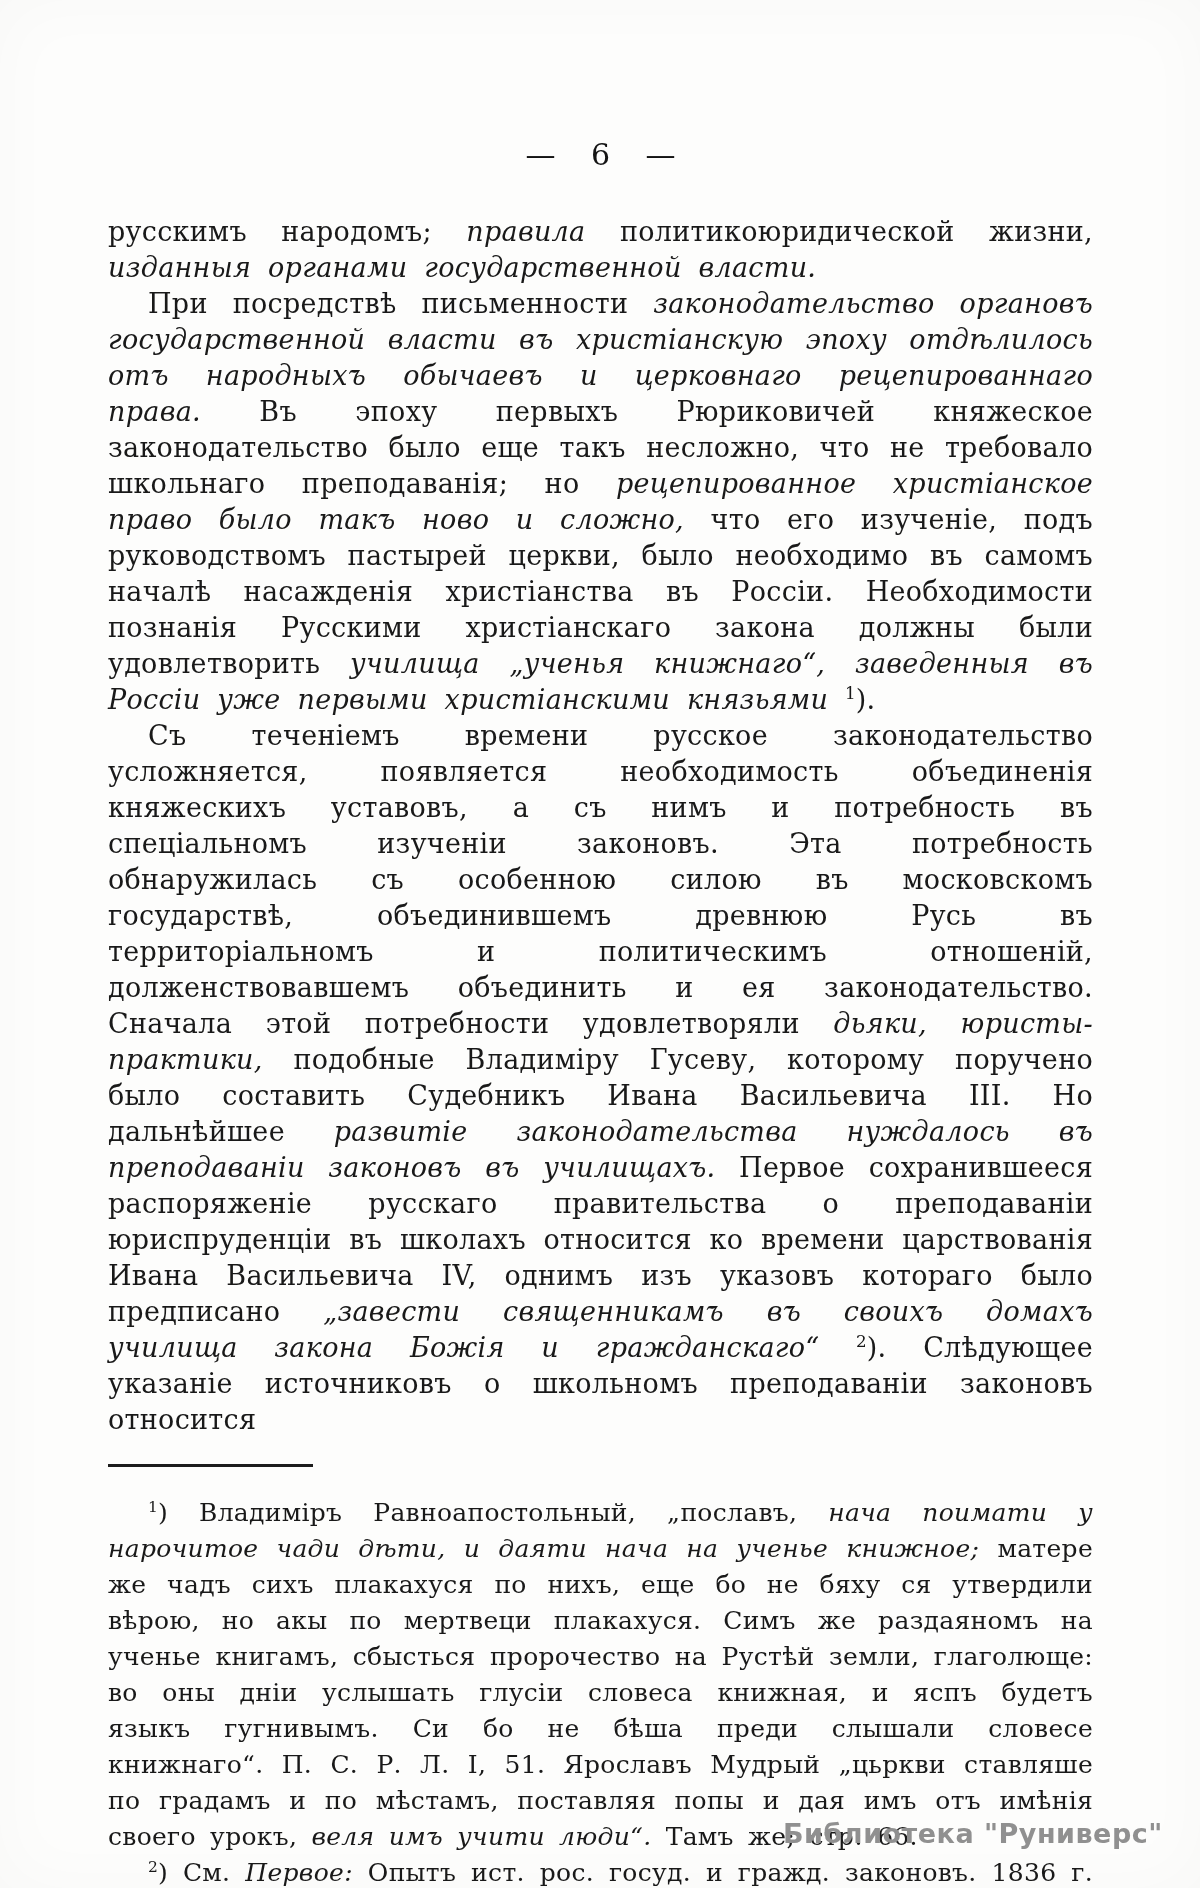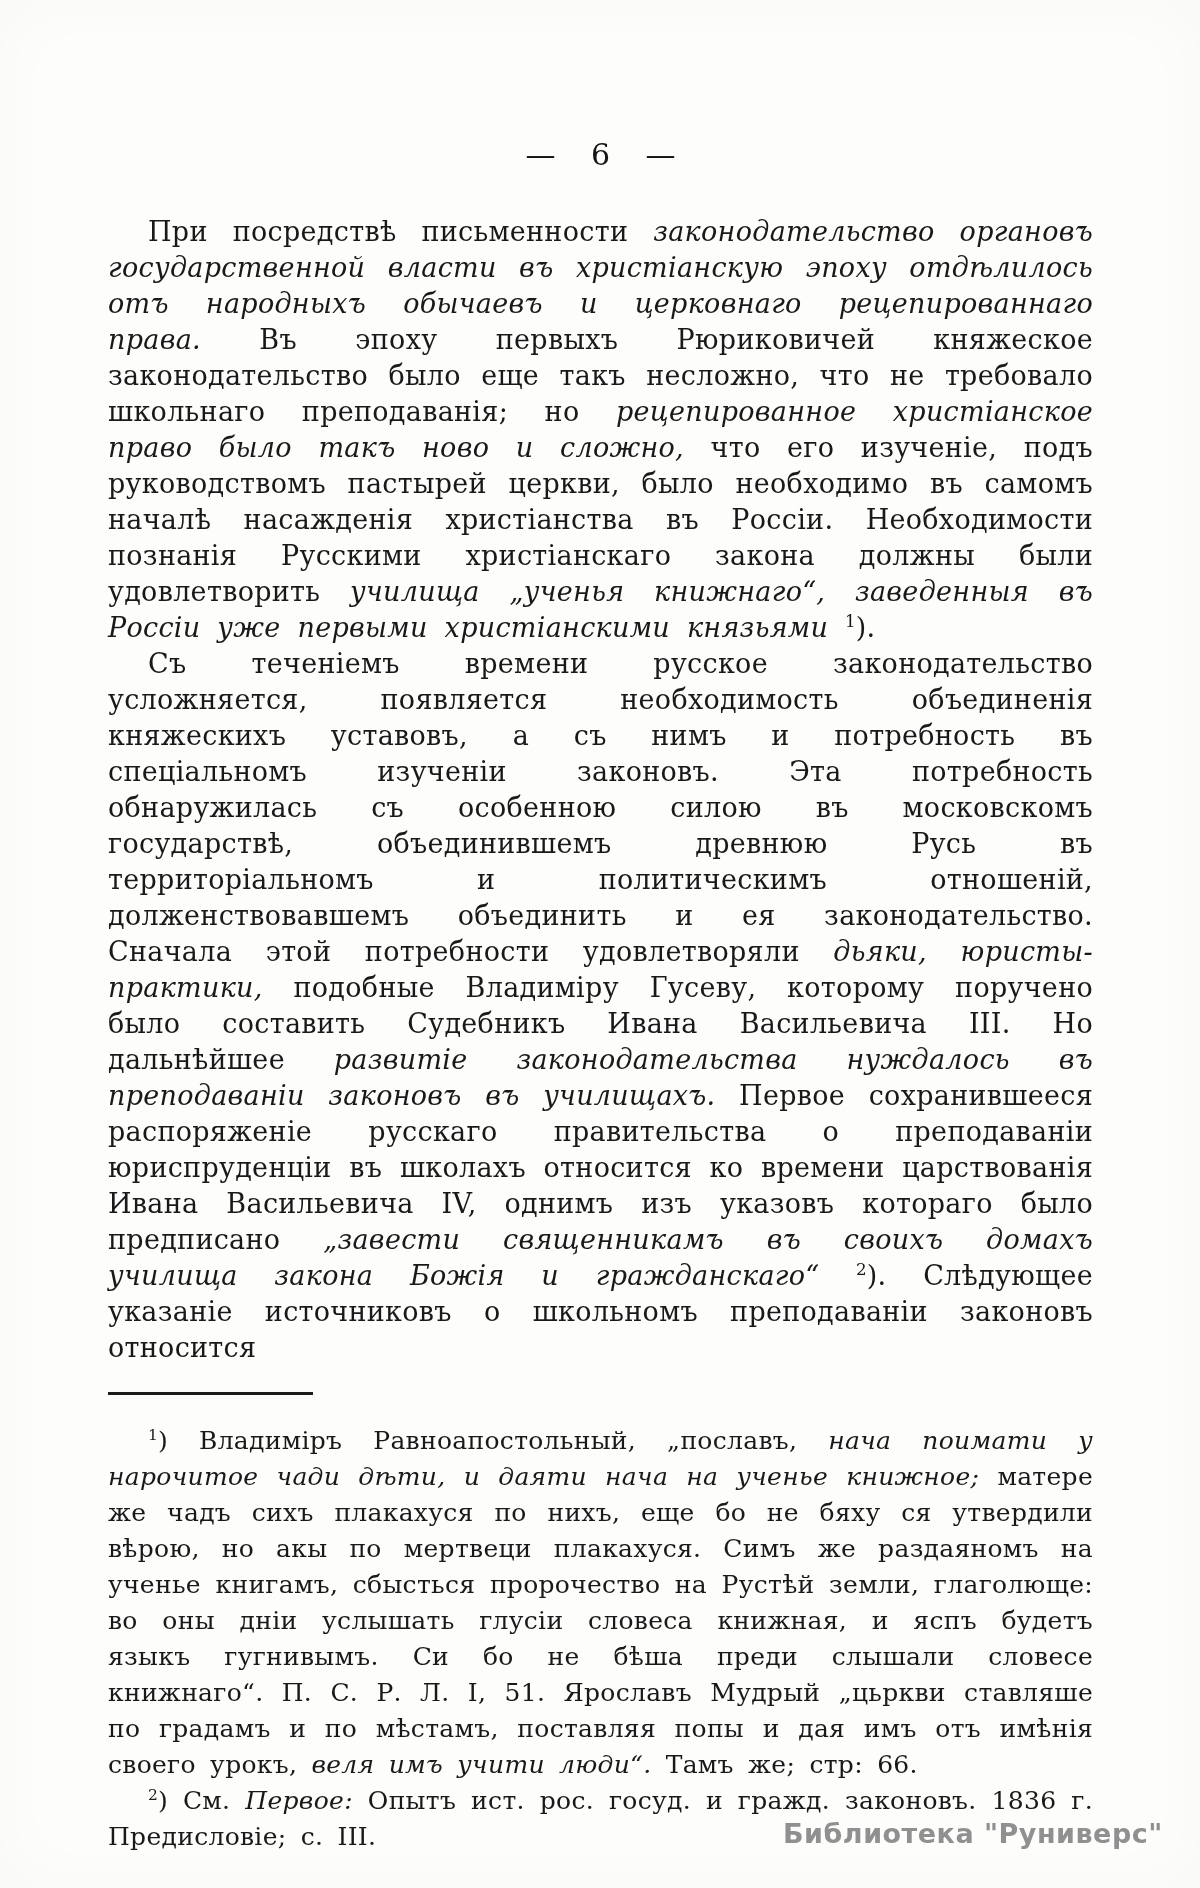--- a/index.html
+++ b/index.html
@@ -81,20 +81,21 @@
 </style>
 </head>
 <body>
 
 <div class="page">
   <div class="sheet">
 
     <div class="page-number">— 6 —</div>
 
     <div class="body-text">
+      <p class="no-indent"><span>русскимъ народомъ; </span><span class="it">правила</span><span> политикоюридической жизни, </span><span class="it">изданныя органами государственной власти.</span></p>
       <p><span>При посредствѣ письменности </span><span class="it">законодательство органовъ государственной власти въ христіанскую эпоху отдѣлилось отъ народныхъ обычаевъ и церковнаго рецепированнаго права.</span><span> Въ эпоху первыхъ Рюриковичей княжеское законодательство было еще такъ несложно, что не требовало школьнаго преподаванія; но </span><span class="it">рецепированное христіанское право было такъ ново и сложно,</span><span> что его изученіе, подъ руководствомъ пастырей церкви, было необходимо въ самомъ началѣ насажденія христіанства въ Россіи. Необходимости познанія Русскими христіанскаго закона должны были удовлетворить </span><span class="it">училища „ученья книжнаго“, заведенныя въ Россіи уже первыми христіанскими князьями </span><sup>1</sup><span>).</span></p>
       <p><span>Съ теченіемъ времени русское законодательство усложняется, появляется необходимость объединенія княжескихъ уставовъ, а съ нимъ и потребность въ спеціальномъ изученіи законовъ. Эта потребность обнаружилась съ особенною силою въ московскомъ государствѣ, объединившемъ древнюю Русь въ территоріальномъ и политическимъ отношеній, долженствовавшемъ объединить и ея законодательство. Сначала этой потребности удовлетворяли </span><span class="it">дьяки, юристы-практики,</span><span> подобные Владиміру Гусеву, которому поручено было составить Судебникъ Ивана Васильевича III. Но дальнѣйшее </span><span class="it">развитіе законодательства нуждалось въ преподаваніи законовъ въ училищахъ.</span><span> Первое сохранившееся распоряженіе русскаго правительства о преподаваніи юриспруденціи въ школахъ относится ко времени царствованія Ивана Васильевича IV, однимъ изъ указовъ котораго было предписано </span><span class="it">„завести священникамъ въ своихъ домахъ училища закона Божія и гражданскаго“ </span><sup>2</sup><span>). Слѣдующее указаніе источниковъ о школьномъ преподаваніи законовъ относится</span></p>
     </div>
 
     <div class="footnotes">
       <div class="footnote-rule"></div>
       <p><sup>1</sup><span>) Владиміръ Равноапостольный, „пославъ, </span><span class="it">нача поимати у нарочитое чади дѣти, и даяти нача на ученье книжное;</span><span> матере же чадъ сихъ плакахуся по нихъ, еще бо не бяху ся утвердили вѣрою, но акы по мертвеци плакахуся. Симъ же раздаяномъ на ученье книгамъ, сбысться пророчество на Рустѣй земли, глаголюще: во оны дніи услышать глусіи словеса книжная, и яспъ будетъ языкъ гугнивымъ. Си бо не бѣша преди слышали словесе книжнаго“. П. С. Р. Л. I, 51. Ярославъ Мудрый „цьркви ставляше по градамъ и по мѣстамъ, поставляя попы и дая имъ отъ имѣнія своего урокъ, </span><span class="it">веля имъ учити люди“.</span><span> Тамъ же; стр: 66.</span></p>
       <p><sup>2</sup><span>) См. </span><span class="it">Первое:</span><span> Опытъ ист. рос. госуд. и гражд. законовъ. 1836 г. Предисловіе; с. III.</span></p>
     </div>
 

